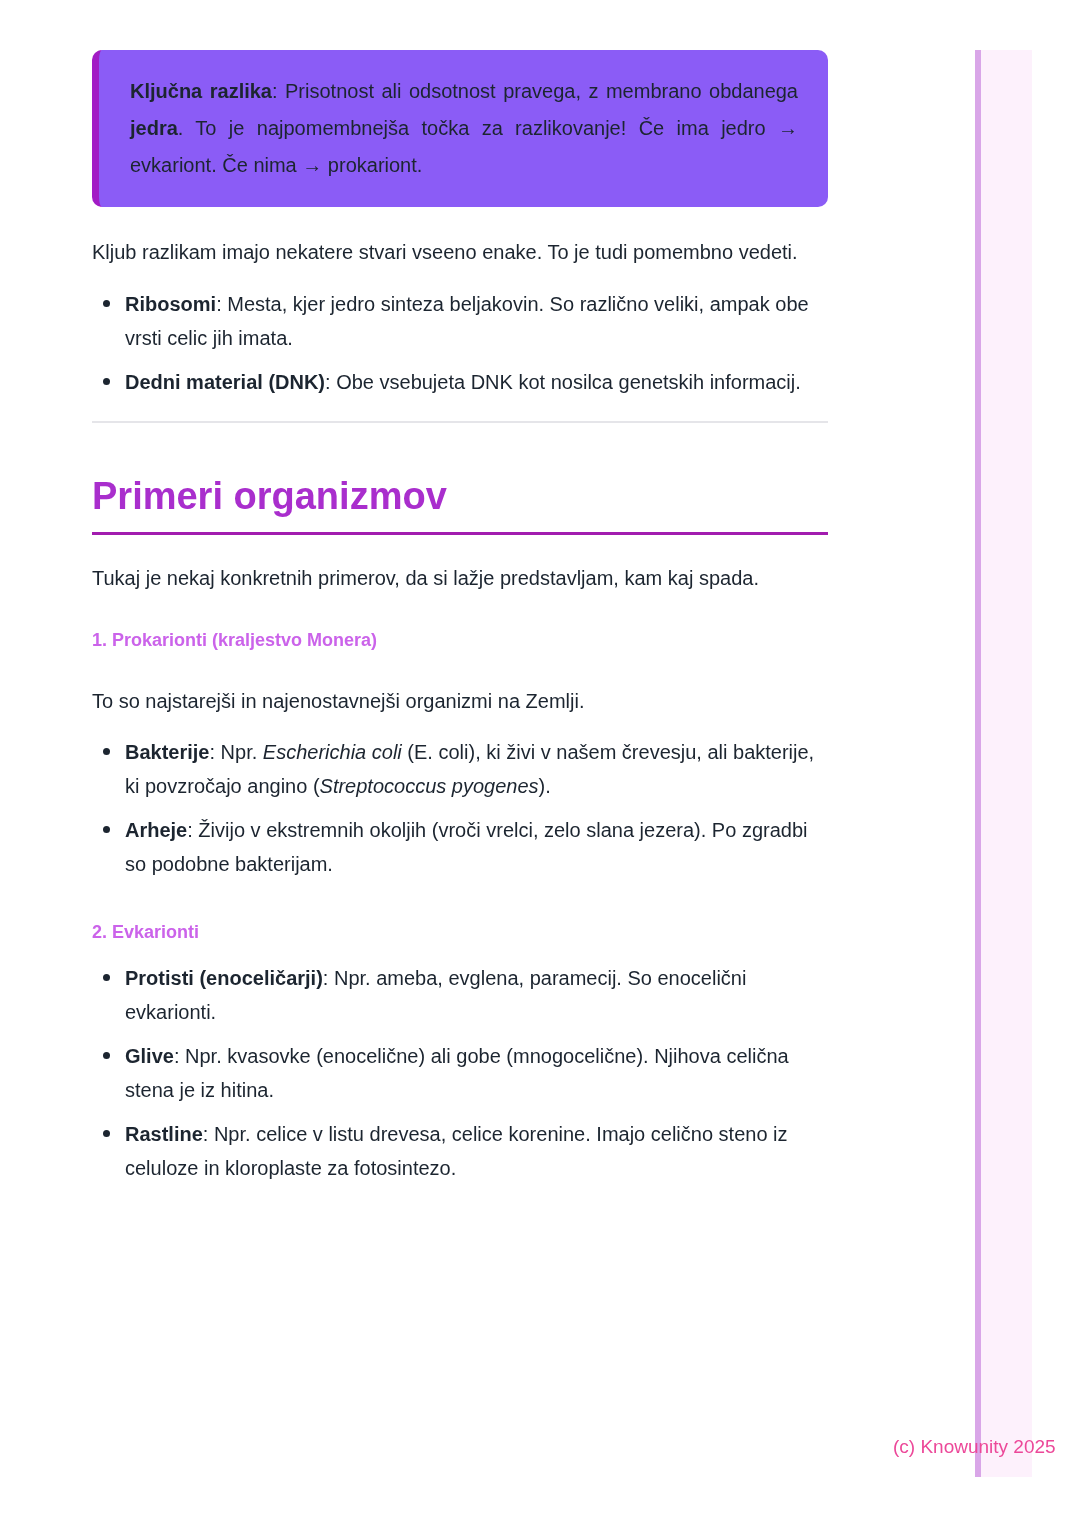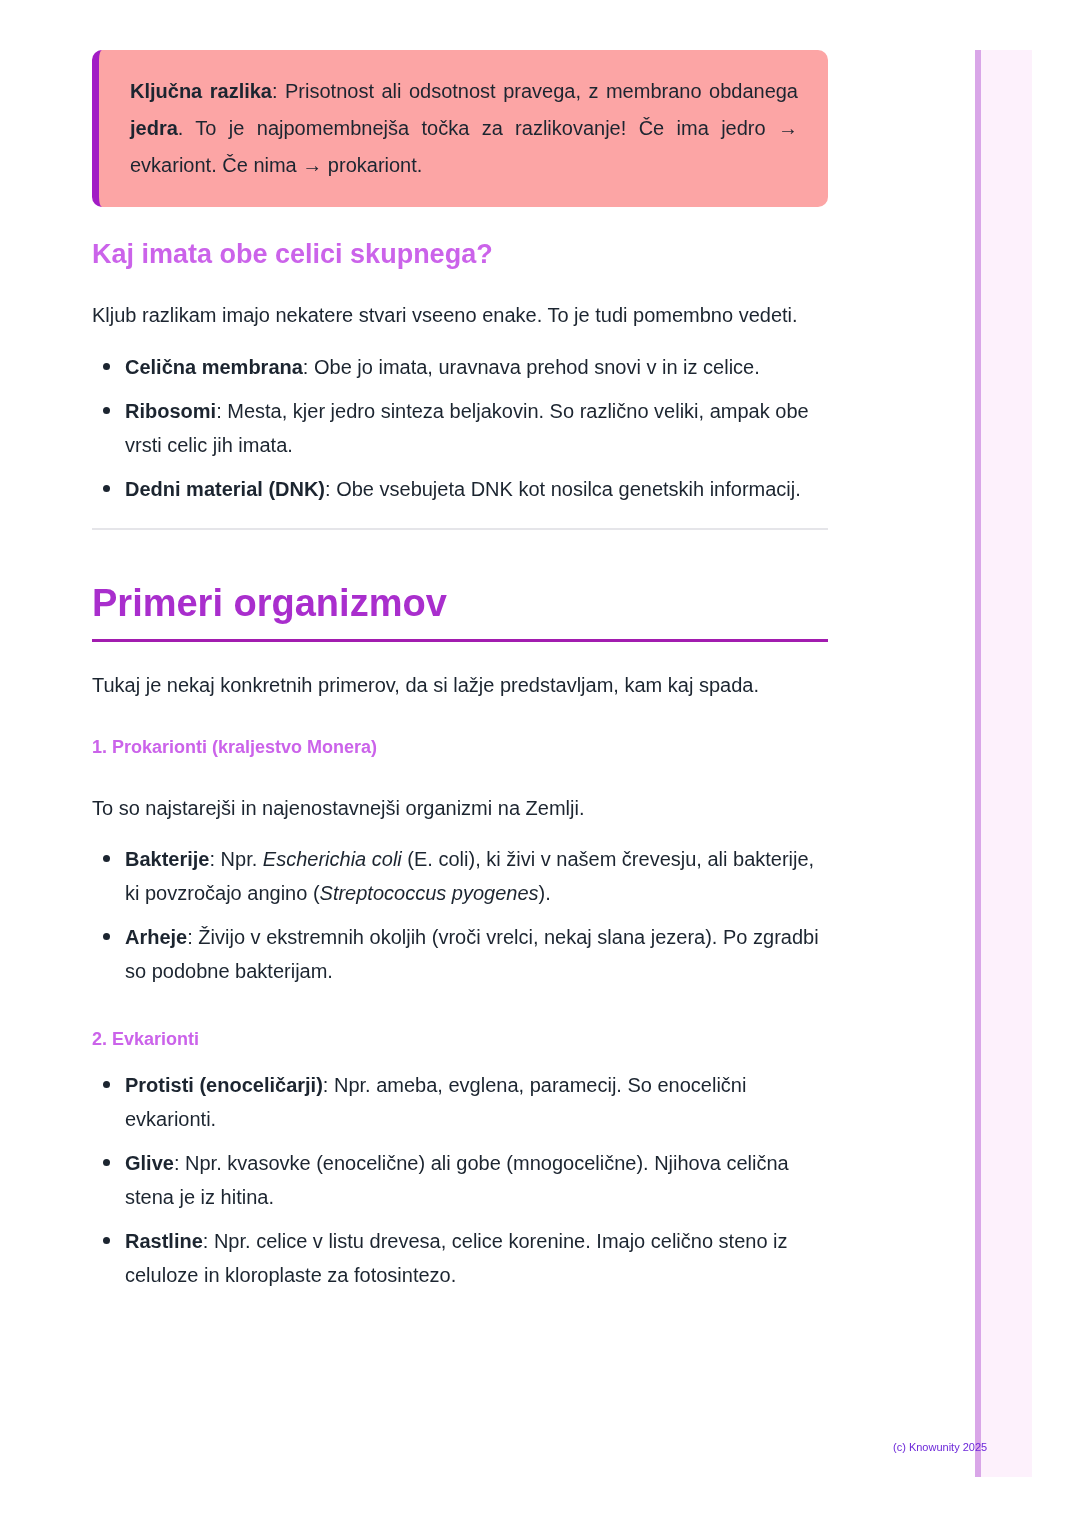--- a/index.html
+++ b/index.html
@@ -19,21 +19,21 @@
     border-left:6px solid #d9a6e8;
     z-index:1;
   }
   .content{
     position:absolute;
     left:92px;top:50px;
     width:736px;
     z-index:2;
   }
   .callout{
-    background:#fca5a5;
+    background:#8b5cf6;
     border-left:7px solid #a21cc5;
     border-radius:10px;
     padding:23px 30px 23px 31px;
   }
   .callout p{
     margin:0;
     font-size:20px;
     line-height:37px;
     text-align:justify;
   }
@@ -93,65 +93,63 @@
   }
   h3.sub-heading.second{ margin-top:36px; }
   p.para.tight{ margin-top:24px; }
   p.para.afterh3{ margin-top:27px; }
   ul.bullets.second{ margin-top:15px; }
   ul.bullets.third{ margin-top:14px; }
   .watermark{
     position:absolute;
     top:1438px;
     left:893px;
-    font-size:11px;
+    font-size:19px;
     line-height:18px;
-    color:#6d28d9;
+    color:#ec4899;
     z-index:3;
     white-space:nowrap;
   }
   b{font-weight:bold;}
   i{font-style:italic;}
 </style>
 </head>
 <body>
 
 <div>
 
   <div class="edge-bar"></div>
 
   <div class="content">
 
     <div class="callout">
       <p><b>Ključna razlika</b><span>: Prisotnost ali odsotnost pravega, z membrano obdanega </span><b>jedra</b><span>. To je najpomembnejša točka za razlikovanje! Če ima jedro → evkariont. Če nima → prokariont.</span></p>
     </div>
 
-    <h2 class="section-heading">Kaj imata obe celici skupnega?</h2>
 
     <p class="para">Kljub razlikam imajo nekatere stvari vseeno enake. To je tudi pomembno vedeti.</p>
 
     <ul class="bullets">
-      <li><b>Celična membrana</b><span>: Obe jo imata, uravnava prehod snovi v in iz celice.</span></li>
       <li><b>Ribosomi</b><span>: Mesta, kjer jedro sinteza beljakovin. So različno veliki, ampak obe vrsti celic jih imata.</span></li>
       <li><b>Dedni material (DNK)</b><span>: Obe vsebujeta DNK kot nosilca genetskih informacij.</span></li>
     </ul>
 
     <hr class="divider">
 
     <h1 class="page-title">Primeri organizmov</h1>
 
     <p class="para tight">Tukaj je nekaj konkretnih primerov, da si lažje predstavljam, kam kaj spada.</p>
 
     <h3 class="sub-heading">1. Prokarionti (kraljestvo Monera)</h3>
 
     <p class="para afterh3">To so najstarejši in najenostavnejši organizmi na Zemlji.</p>
 
     <ul class="bullets second">
       <li><b>Bakterije</b><span>: Npr. </span><i>Escherichia coli</i><span> (E. coli), ki živi v našem črevesju, ali bakterije, ki povzročajo angino (</span><i>Streptococcus pyogenes</i><span>).</span></li>
-      <li><b>Arheje</b><span>: Živijo v ekstremnih okoljih (vroči vrelci, nekaj slana jezera). Po zgradbi so podobne bakterijam.</span></li>
+      <li><b>Arheje</b><span>: Živijo v ekstremnih okoljih (vroči vrelci, zelo slana jezera). Po zgradbi so podobne bakterijam.</span></li>
     </ul>
 
     <h3 class="sub-heading second">2. Evkarionti</h3>
 
 
     <ul class="bullets third">
       <li><b>Protisti (enoceličarji)</b><span>: Npr. ameba, evglena, paramecij. So enocelični evkarionti.</span></li>
       <li><b>Glive</b><span>: Npr. kvasovke (enocelične) ali gobe (mnogocelične). Njihova celična stena je iz hitina.</span></li>
       <li><b>Rastline</b><span>: Npr. celice v listu drevesa, celice korenine. Imajo celično steno iz celuloze in kloroplaste za fotosintezo.</span></li>
     </ul>

